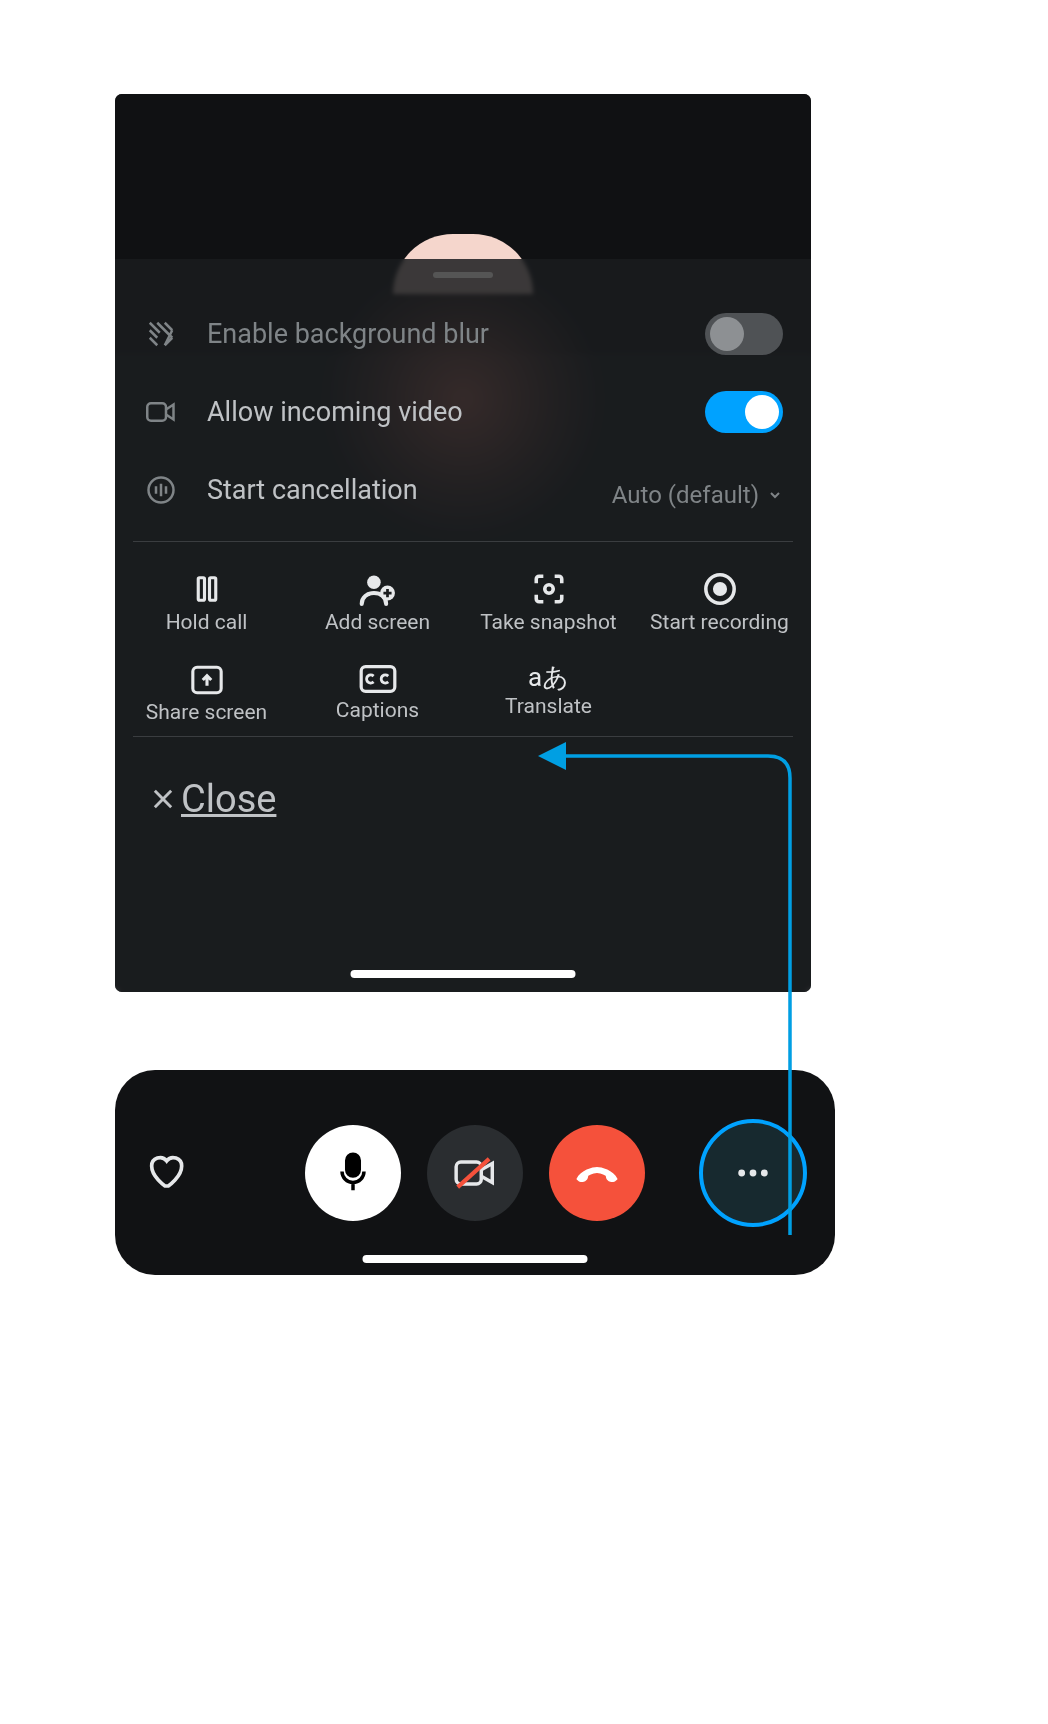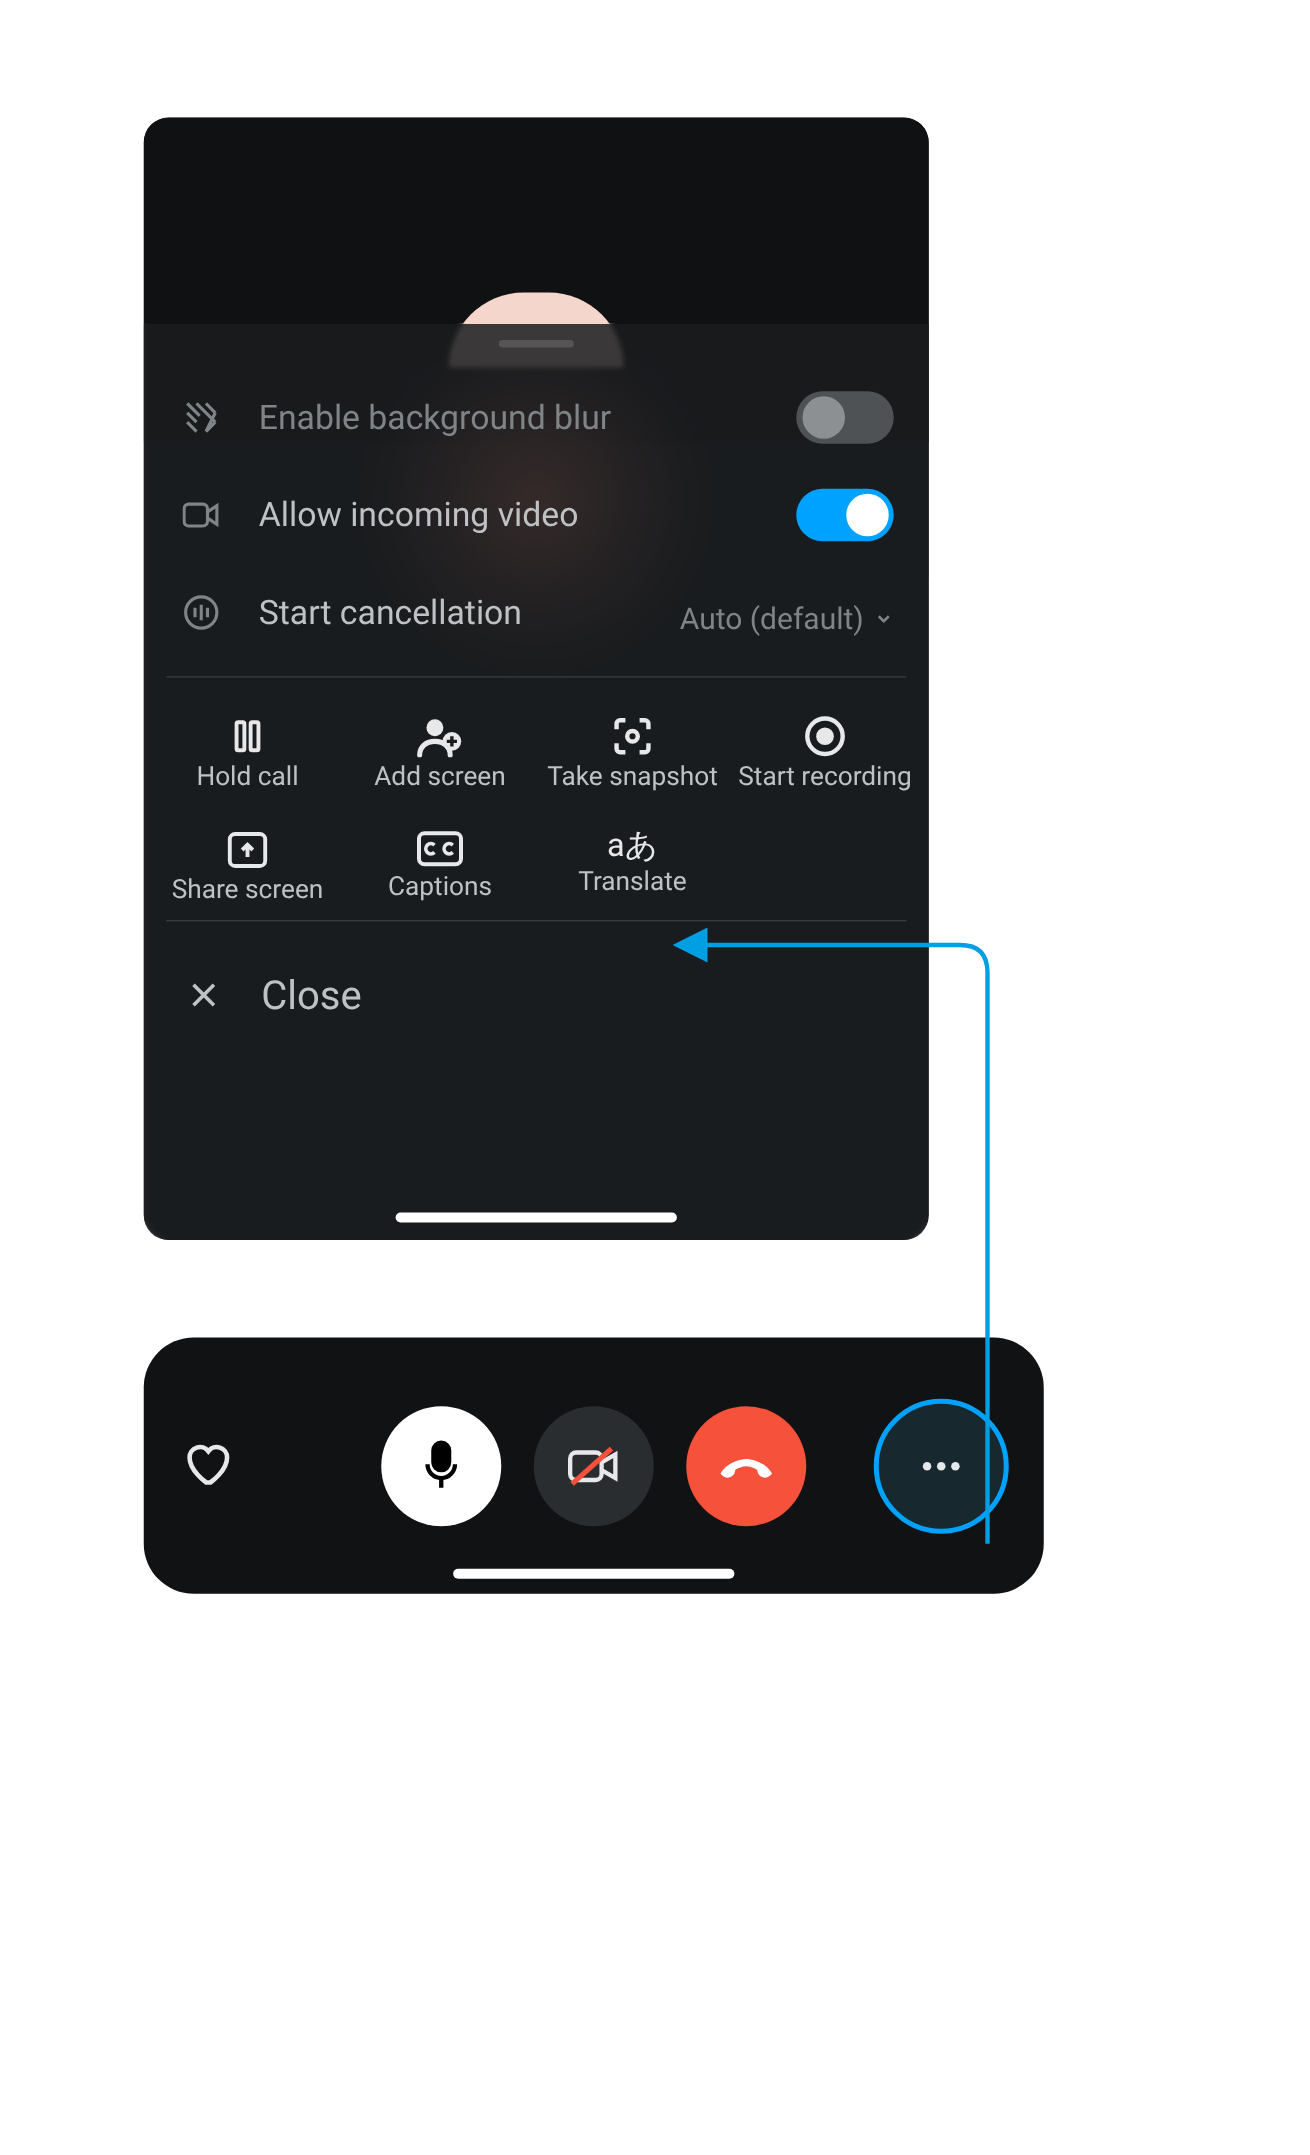--- a/index.html
+++ b/index.html
@@ -21,24 +21,24 @@
     background: var(--bg);
     font-family: -apple-system, "Segoe UI", Roboto, sans-serif;
     position: relative;
   }
 
   
   .options-panel {
     position: absolute;
     left: 115px;
     top: 94px;
-    width: 628px;
+    width: 696px;
     height: 898px;
     background: var(--panel);
-    border-radius: 20px;
+    border-radius: 7px;
     overflow: hidden;
   }
   .panel-top-bg {
     position:absolute; inset:0 0 auto 0; height:260px;
     background:#101113;
   }
   .avatar-glow{
     position:absolute; left:50%; top:165px; transform:translateX(-50%);
     width:280px; height:280px; border-radius:50%;
     background: radial-gradient(circle,#d07a6a 0%, rgba(208,122,106,.3) 45%, transparent 70%);
@@ -92,23 +92,23 @@
     padding:18px 6px 0; row-gap:30px;
   }
   .action{
     display:flex; flex-direction:column; align-items:center; gap:4px;
     color:var(--text); font-size:21px;
   }
   .action svg, .action .glyph{ color:#e6e8ea;}
   .action-label{ text-align:center; white-space:nowrap;}
 
   .close-row{
-    display:flex; align-items:center; gap:28px;
+    display:flex; align-items:center; 
     padding:28px 30px 0;
-    font-size:32px; color:var(--text);
+    font-size:38px; color:var(--text);text-decoration:underline;
   }
   .close-row .x{ width:36px; display:flex; justify-content:center;}
 
   .home-indicator{
     position:absolute; bottom:14px; left:50%; transform:translateX(-50%);
     width:225px; height:8px; border-radius:4px; background:#fff;
   }
 
   
   .call-bar{

